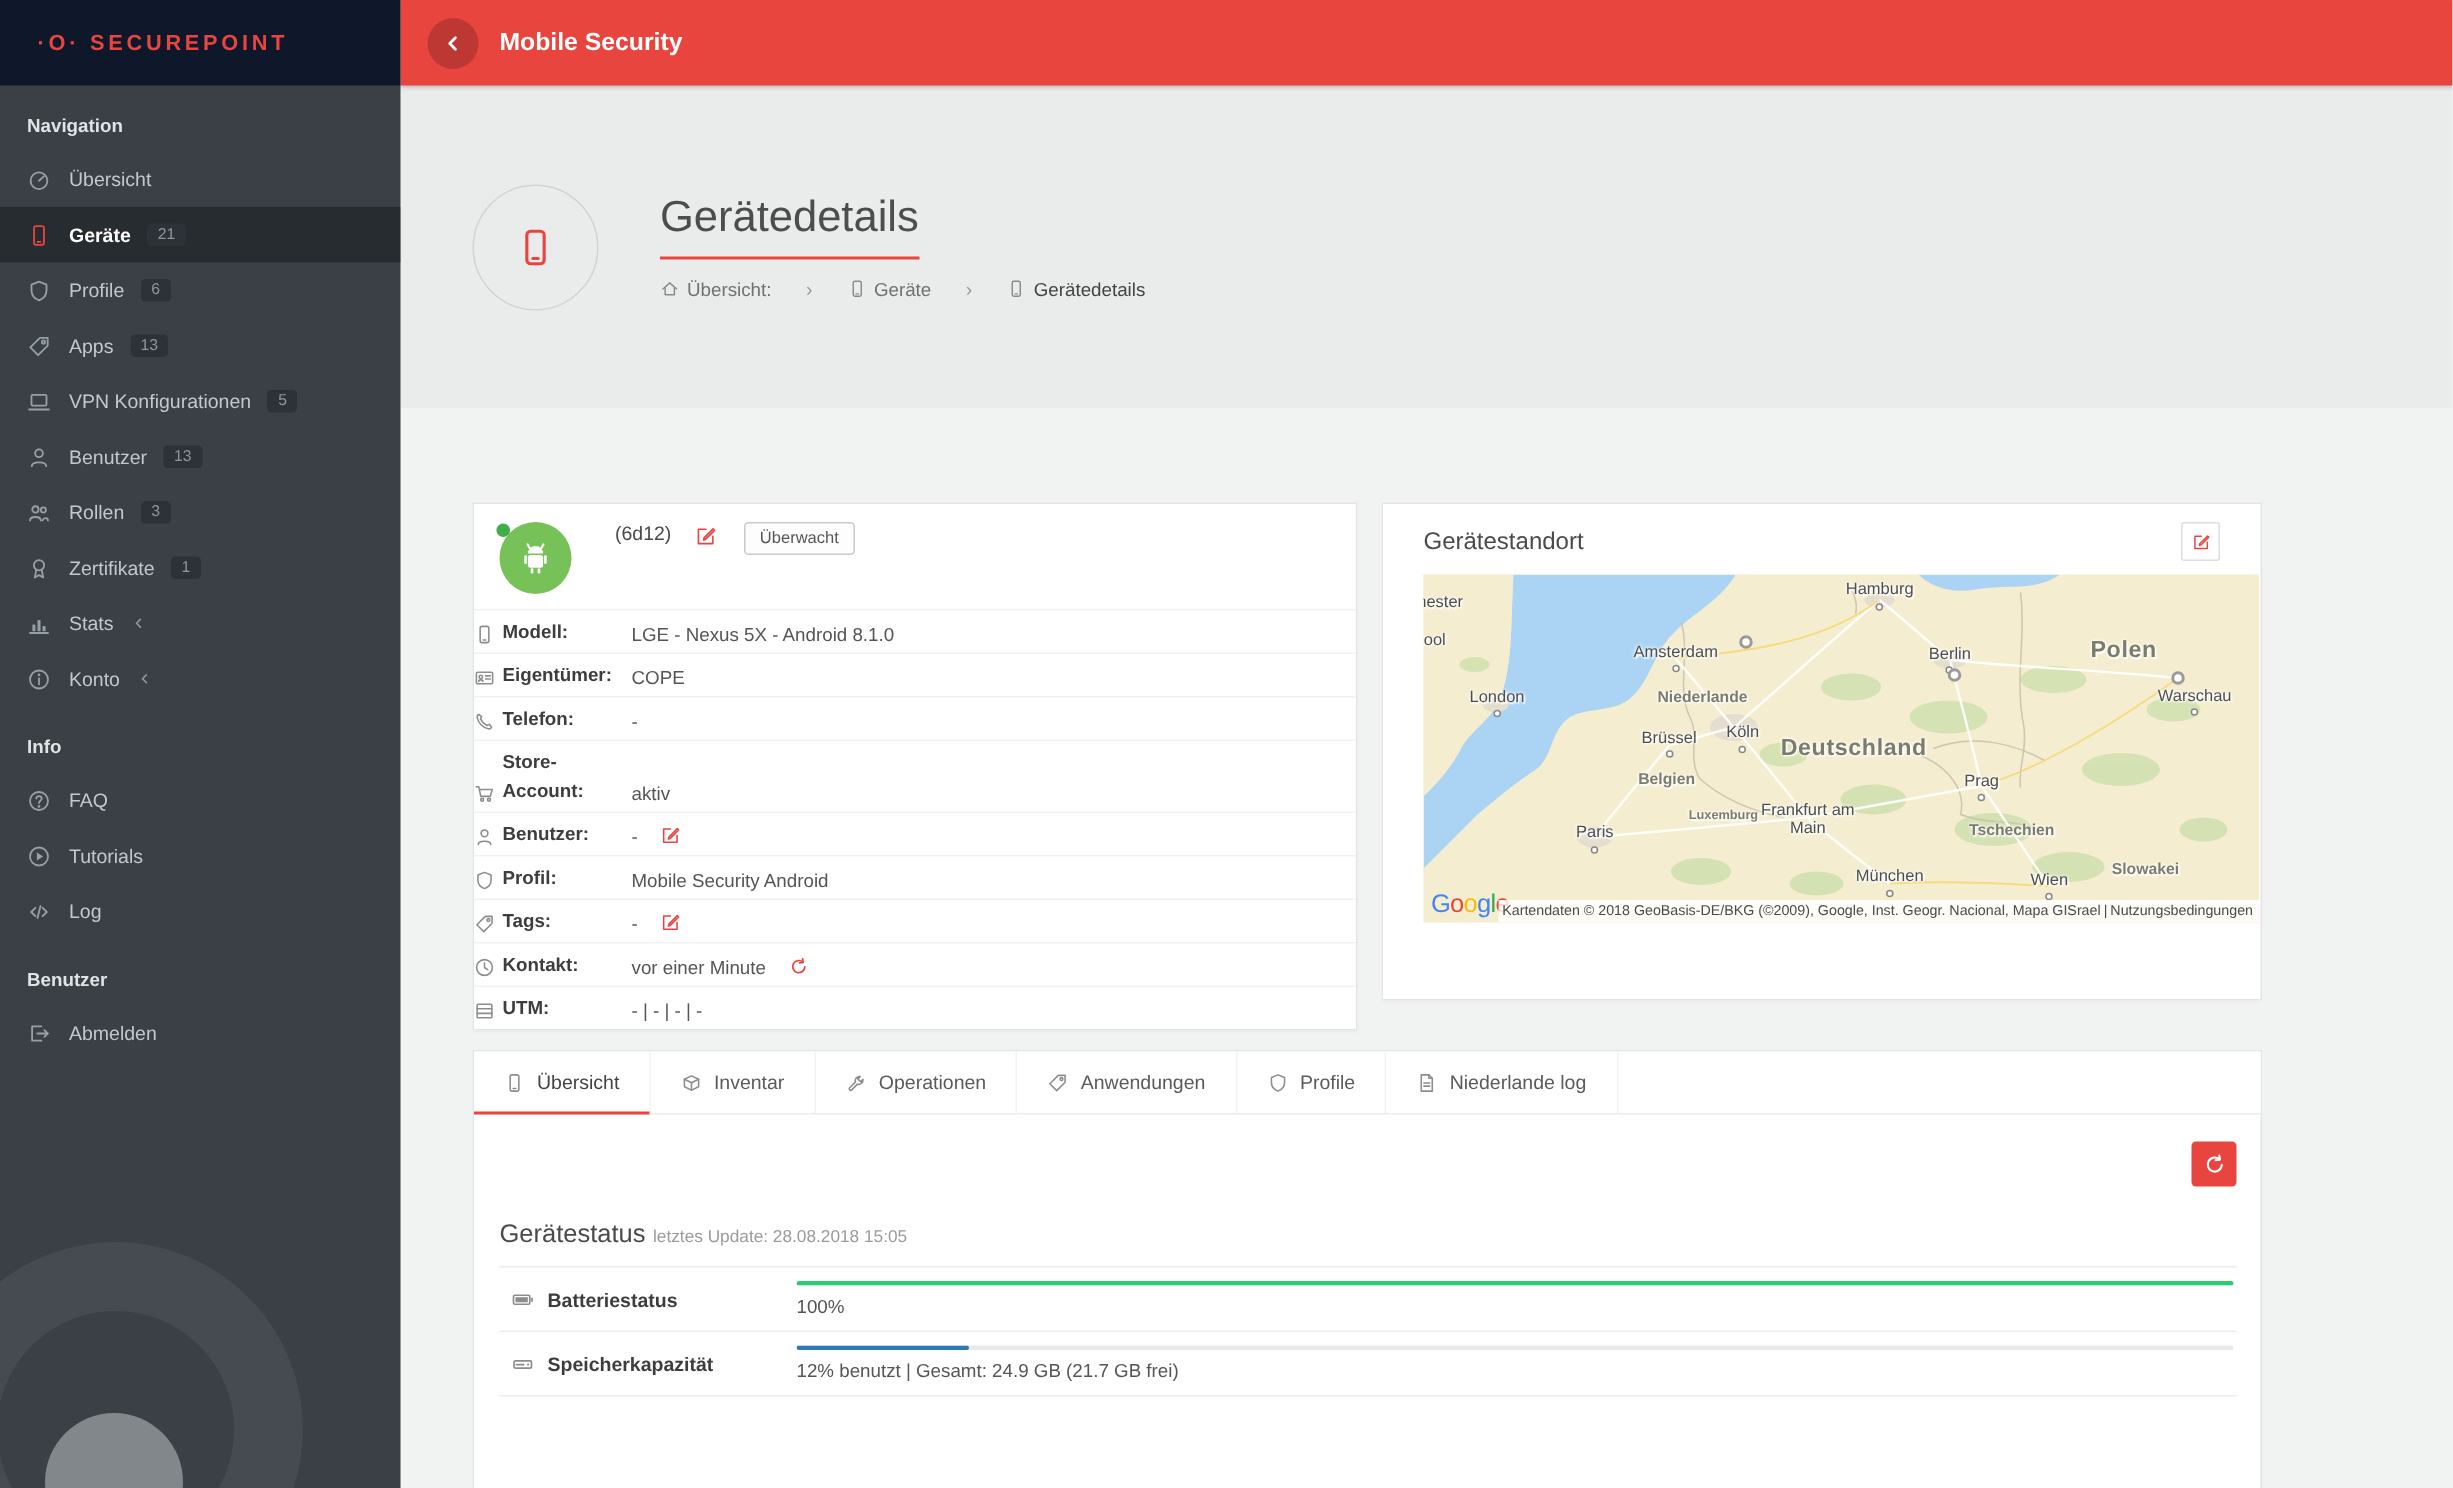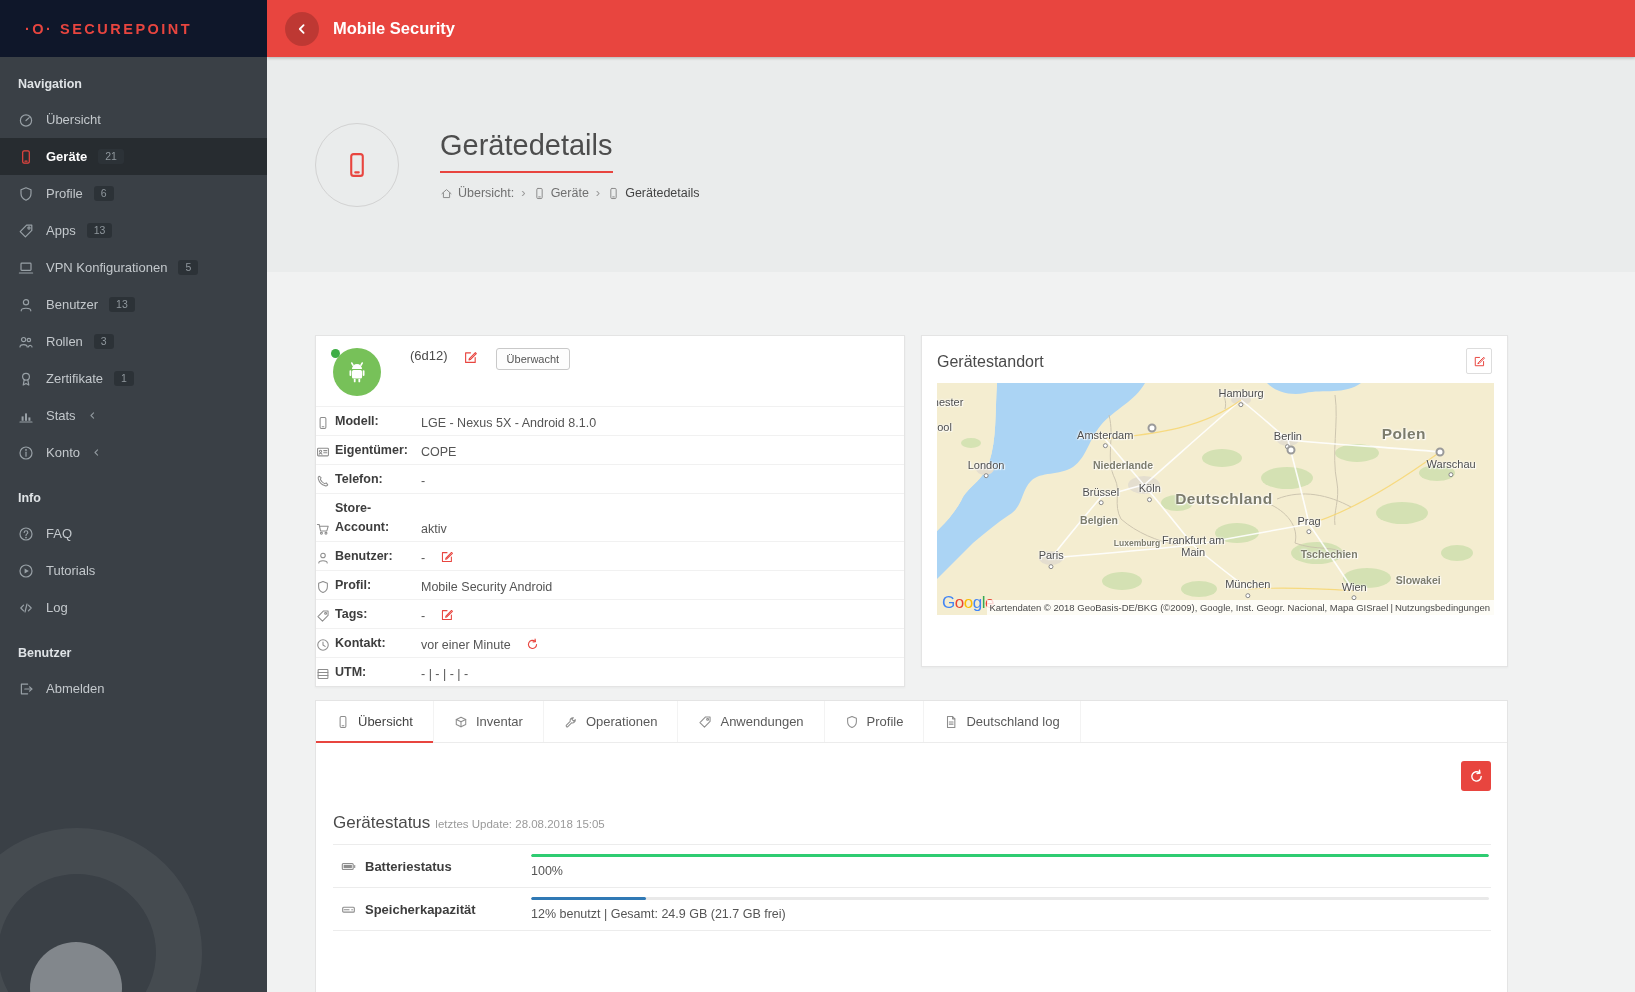--- a/index.html
+++ b/index.html
@@ -25,21 +25,21 @@
   .topbar{position:absolute;left:267px;right:0;top:0;height:57px;background:#e8453f;display:flex;align-items:center;padding:0 18px;box-shadow:0 1px 3px rgba(0,0,0,.25);z-index:4}
   .back-btn{width:34px;height:34px;border-radius:50%;border:none;background:rgba(0,0,0,.18);color:#fff;display:flex;align-items:center;justify-content:center;cursor:pointer;flex-shrink:0}
   .topbar-title{color:#fff;font-size:16.5px;font-weight:bold;margin-left:14px}
 
   
   .main{position:absolute;left:267px;top:57px;width:1368px;bottom:0;background:#f1f2f2;overflow:hidden}
   .page-head{height:215px;background:#eaecec;display:flex;align-items:center;padding:0 48px}
   .avatar-ring{width:84px;height:84px;border-radius:50%;border:1px solid #d2d2d2;display:flex;align-items:center;justify-content:center;color:#e8453f;flex-shrink:0}
   .head-text{margin-left:41px}
   .page-title{font-size:29px;font-weight:400;color:#4d4d4d;display:inline-block;padding-bottom:9px;border-bottom:2px solid #e8453f}
-  .breadcrumb{margin-top:12px;display:flex;align-items:flex-end;gap:7px;font-size:12.5px;color:#707070}
+  .breadcrumb{margin-top:12px;display:flex;align-items:center;gap:23px;font-size:12.5px;color:#707070}
   .crumb{display:flex;align-items:center;gap:5px;color:#707070;cursor:pointer}
   .crumb .c-icon{display:flex;color:#8a8a8a}
   .crumb.current{color:#434343}
   .crumb-sep{color:#9a9a9a;font-size:13px}
 
   .content{padding:63px 0 0 48px;width:1241px}
   .cards{display:flex;gap:16px;align-items:flex-start}
   .card{background:#fff;border:1px solid #e4e4e4;box-shadow:0 1px 2px rgba(0,0,0,.04)}
 
   
@@ -50,21 +50,21 @@
   .device-id{margin-left:29px;font-size:13px;color:#4a4a4a}
   .icon-btn{background:none;border:none;color:#e8453f;display:flex;cursor:pointer;margin-left:13px;padding:2px}
   .monitored-badge{margin-left:16px;background:#fdfdfd;border:1px solid #c9c9c9;border-radius:3px;padding:4px 10px;font-size:11px;color:#555;cursor:pointer}
   .info-row{display:flex;align-items:flex-end;padding:5px 0;min-height:27px;border-top:1px solid #f1f1f1;font-size:12.5px}
   .info-row .row-icon{width:19px;color:#8d8d8d;display:flex;flex-shrink:0}
   .info-row .row-label{width:86px;font-weight:bold;color:#3d3d3d;line-height:1.45;flex-shrink:0}
   .info-row .row-value{color:#555}
   .mini-btn{background:none;border:none;color:#e8453f;display:flex;margin-left:14px;cursor:pointer;padding:1px}
 
   
-  .map-card{width:587px;height:332px;padding:12px 15px}
+  .map-card{width:587px;height:332px;padding:12px 27px}
   .map-card-head{display:flex;align-items:flex-start;justify-content:space-between}
   .map-card-head h3{font-size:16px;font-weight:400;color:#4a4a4a;margin-top:5px}
   .boxed-btn{width:26px;height:26px;border:1px solid #ddd;background:#fff;border-radius:2px;color:#e8453f;display:flex;align-items:center;justify-content:center;cursor:pointer}
   .map{position:relative;margin-top:9px;width:557px;height:232px;overflow:hidden;background:#f4edd0;cursor:grab}
   .map-bg{position:absolute;left:0;top:0;width:100%;height:100%}
   .map-label{position:absolute;transform:translate(-50%,-50%);white-space:nowrap;line-height:1.15;
     text-shadow:0 0 2px #fff,0 0 3px #fff,1px 1px 1px #fff}
   .map-label.city{font-size:11px;color:#4e4e4e}
   .map-label.city .dot{display:block;width:5px;height:5px;border:1.5px solid #878787;background:#fff;border-radius:50%;margin:2px auto 0}
   .map-label.city-2l{white-space:normal;width:74px;text-align:center}
@@ -620,21 +620,21 @@
             </div>
             <div class="tab">
               <span class="t-icon">
                 <svg viewBox="0 0 16 16" width="14" height="14" fill="none" stroke="currentColor" stroke-width="1.2" stroke-linecap="round" stroke-linejoin="round" aria-hidden="true">
                   <path d="M4 1.8 H9.8 L12.4 4.4 V14.2 H4 Z"></path>
                   <path d="M9.8 1.8 V4.4 H12.4"></path>
                   <path d="M6 8 H10.4"></path>
                   <path d="M6 10.4 H10.4"></path>
                 </svg>
               </span>
-              <span>Deutschland log</span>
+              <span>Niederlande log</span>
             </div>
           </div>
         <div class="panel-body">
           <button class="refresh-btn">
             <span style="display:flex">
                 <svg viewBox="0 0 16 16" width="15" height="15" fill="none" stroke="currentColor" stroke-width="1.5" stroke-linecap="round" stroke-linejoin="round" aria-hidden="true">
                   <path d="M13 8 A5 5 0 1 1 11.4 4.2"></path>
                   <path d="M11.2 1.4 L11.6 4.4 L8.6 4.8"></path>
                 </svg>
               </span>

